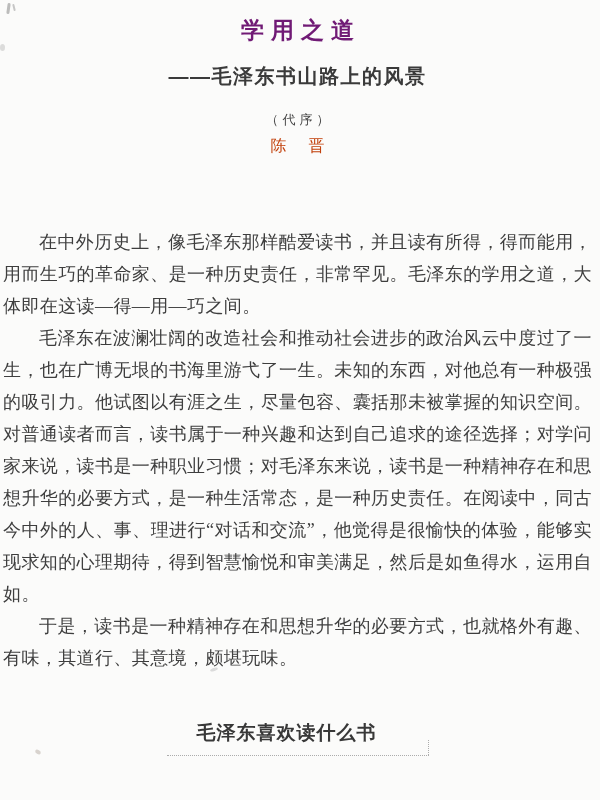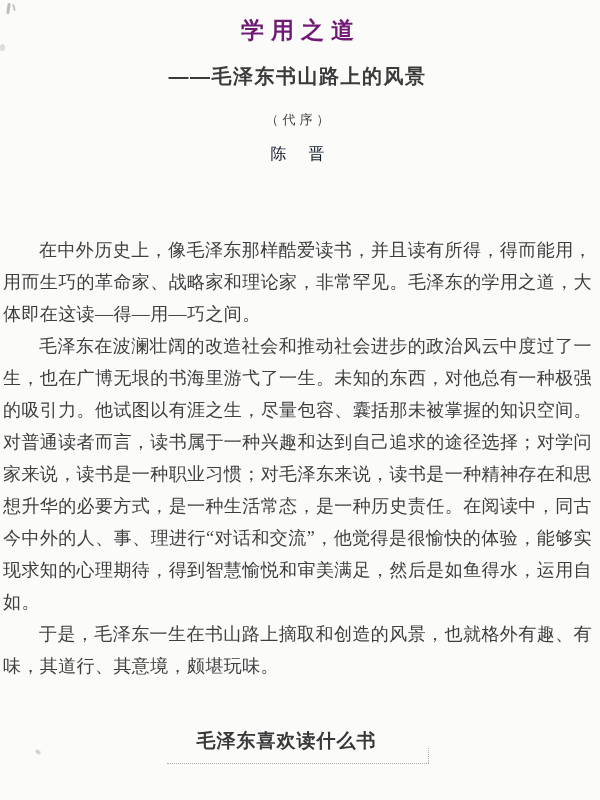--- a/index.html
+++ b/index.html
@@ -35,26 +35,26 @@
   }
   .preface-label {
     margin-top: 18px;
     font-size: 13px;
     line-height: 24px;
     text-align: center;
     letter-spacing: 4px; text-indent: 4px;
     color: #474747;
   }
   .author-name {
-    margin-top: 10px;
+    margin-top: 2px;
     font-size: 16px;
     line-height: 24px;
     text-align: center;
     letter-spacing: 3px; text-indent: 3px;
-    color: #0f172a;
+    color: #c2410c;
   }
   .body-text { margin-top: 68px; }
   .body-text p, .section-paragraph {
     margin: 0;
     font-size: 18px;
     line-height: 32px;
     letter-spacing: 0.4px;
     text-align: justify;
     text-indent: 2em;
     color: #3e3e3e;
@@ -101,23 +101,23 @@
 
   <h1 class="page-title">学用之道</h1>
 
   <div class="page-subtitle">——毛泽东书山路上的风景</div>
 
   <div class="preface-label">（代序）</div>
 
   <div class="author-name">陈　晋</div>
 
   <div class="body-text">
-    <p>在中外历史上，像毛泽东那样酷爱读书，并且读有所得，得而能用，用而生巧的革命家、战略家和理论家，非常罕见。毛泽东的学用之道，大体即在这读—得—用—巧之间。</p>
+    <p>在中外历史上，像毛泽东那样酷爱读书，并且读有所得，得而能用，用而生巧的革命家、是一种历史责任，非常罕见。毛泽东的学用之道，大体即在这读—得—用—巧之间。</p>
     <p>毛泽东在波澜壮阔的改造社会和推动社会进步的政治风云中度过了一生，也在广博无垠的书海里游弋了一生。未知的东西，对他总有一种极强的吸引力。他试图以有涯之生，尽量包容、囊括那未被掌握的知识空间。对普通读者而言，读书属于一种兴趣和达到自己追求的途径选择；对学问家来说，读书是一种职业习惯；对毛泽东来说，读书是一种精神存在和思想升华的必要方式，是一种生活常态，是一种历史责任。在阅读中，同古今中外的人、事、理进行“对话和交流”，他觉得是很愉快的体验，能够实现求知的心理期待，得到智慧愉悦和审美满足，然后是如鱼得水，运用自如。</p>
-    <p>于是，毛泽东一生在书山路上摘取和创造的风景，也就格外有趣、有味，其道行、其意境，颇堪玩味。</p>
+    <p>于是，读书是一种精神存在和思想升华的必要方式，也就格外有趣、有味，其道行、其意境，颇堪玩味。</p>
   </div>
 
   <h2 class="section-heading"><span class="hbox">毛泽东喜欢读什么书</span></h2>
 
   <div class="artifact a1"></div>
   <div class="artifact a1b"></div>
   <div class="artifact a2"></div>
   <div class="artifact a3"></div>
   <div class="artifact a4"></div>
 

